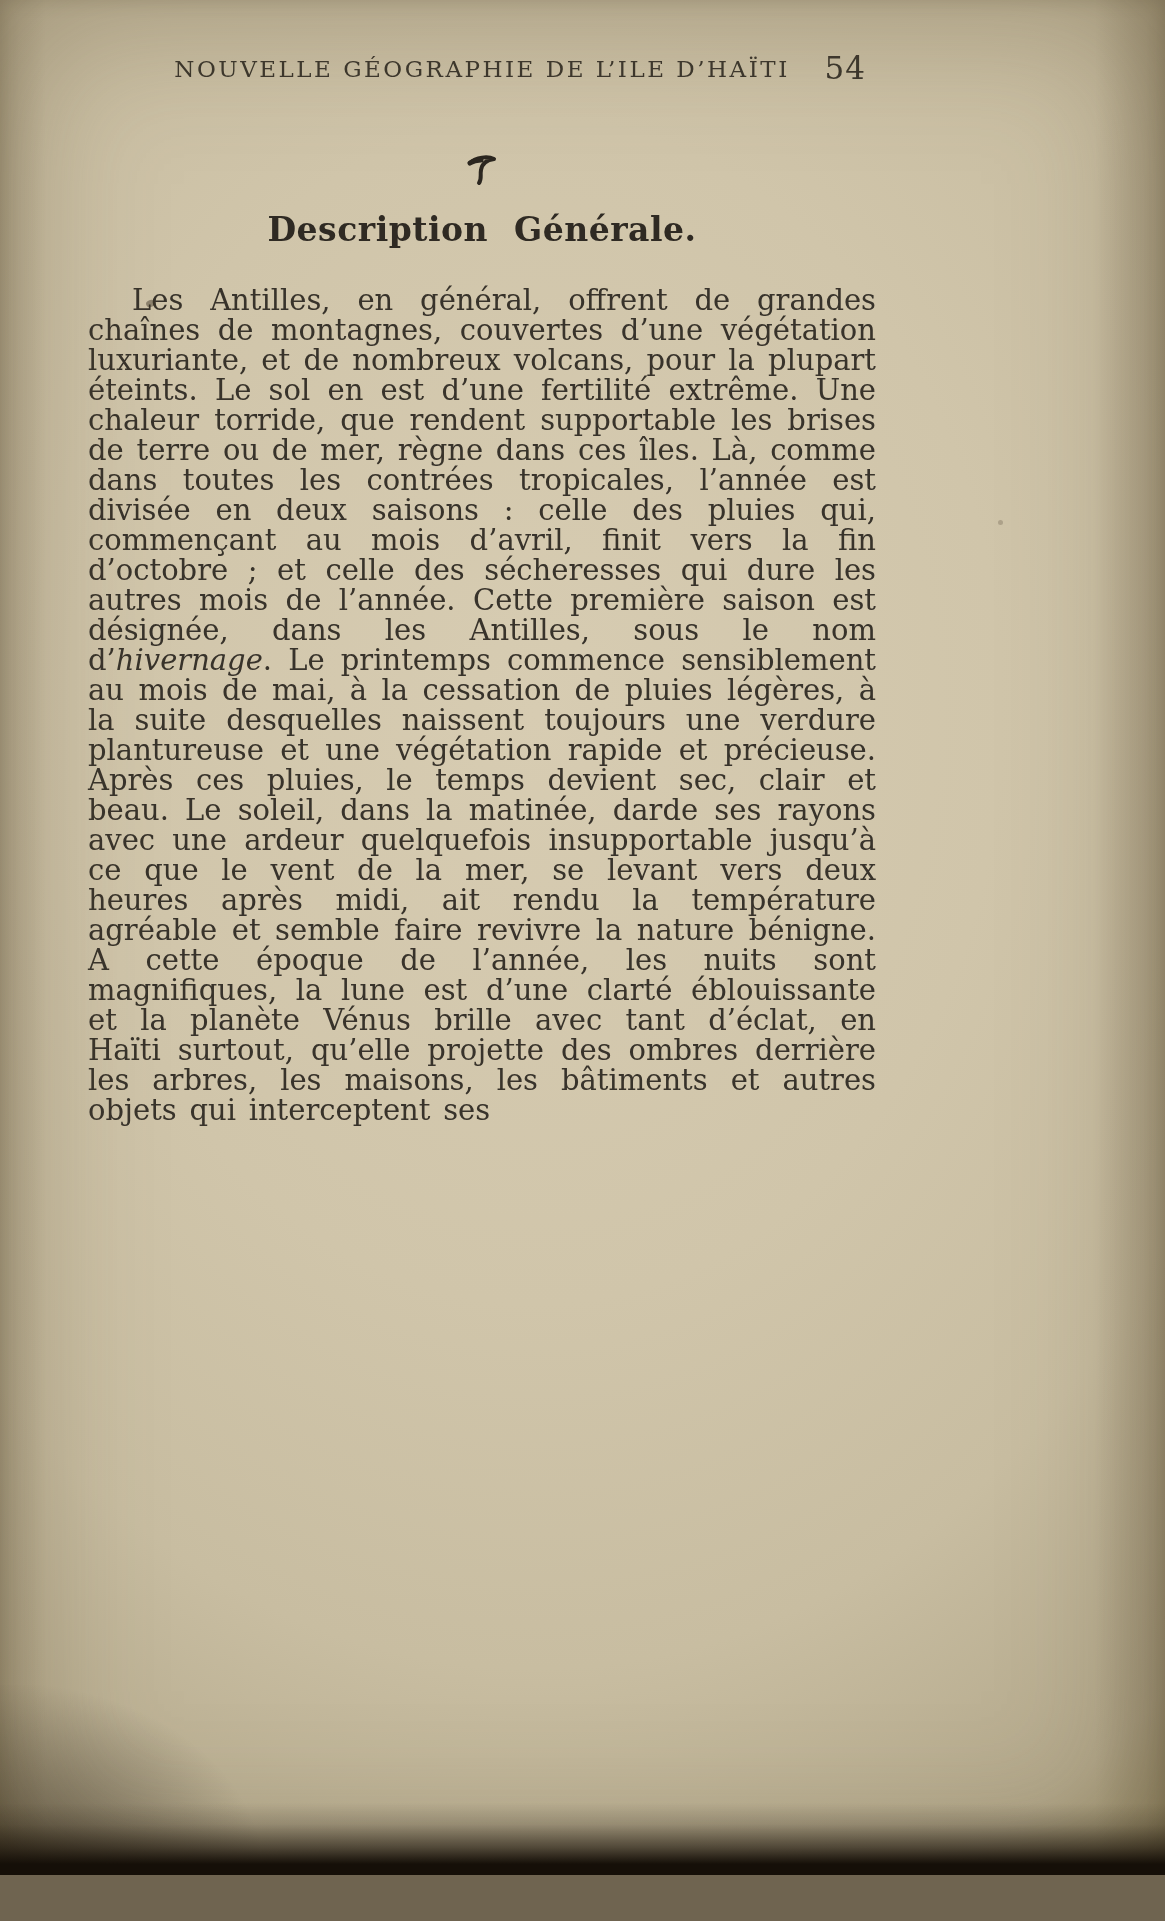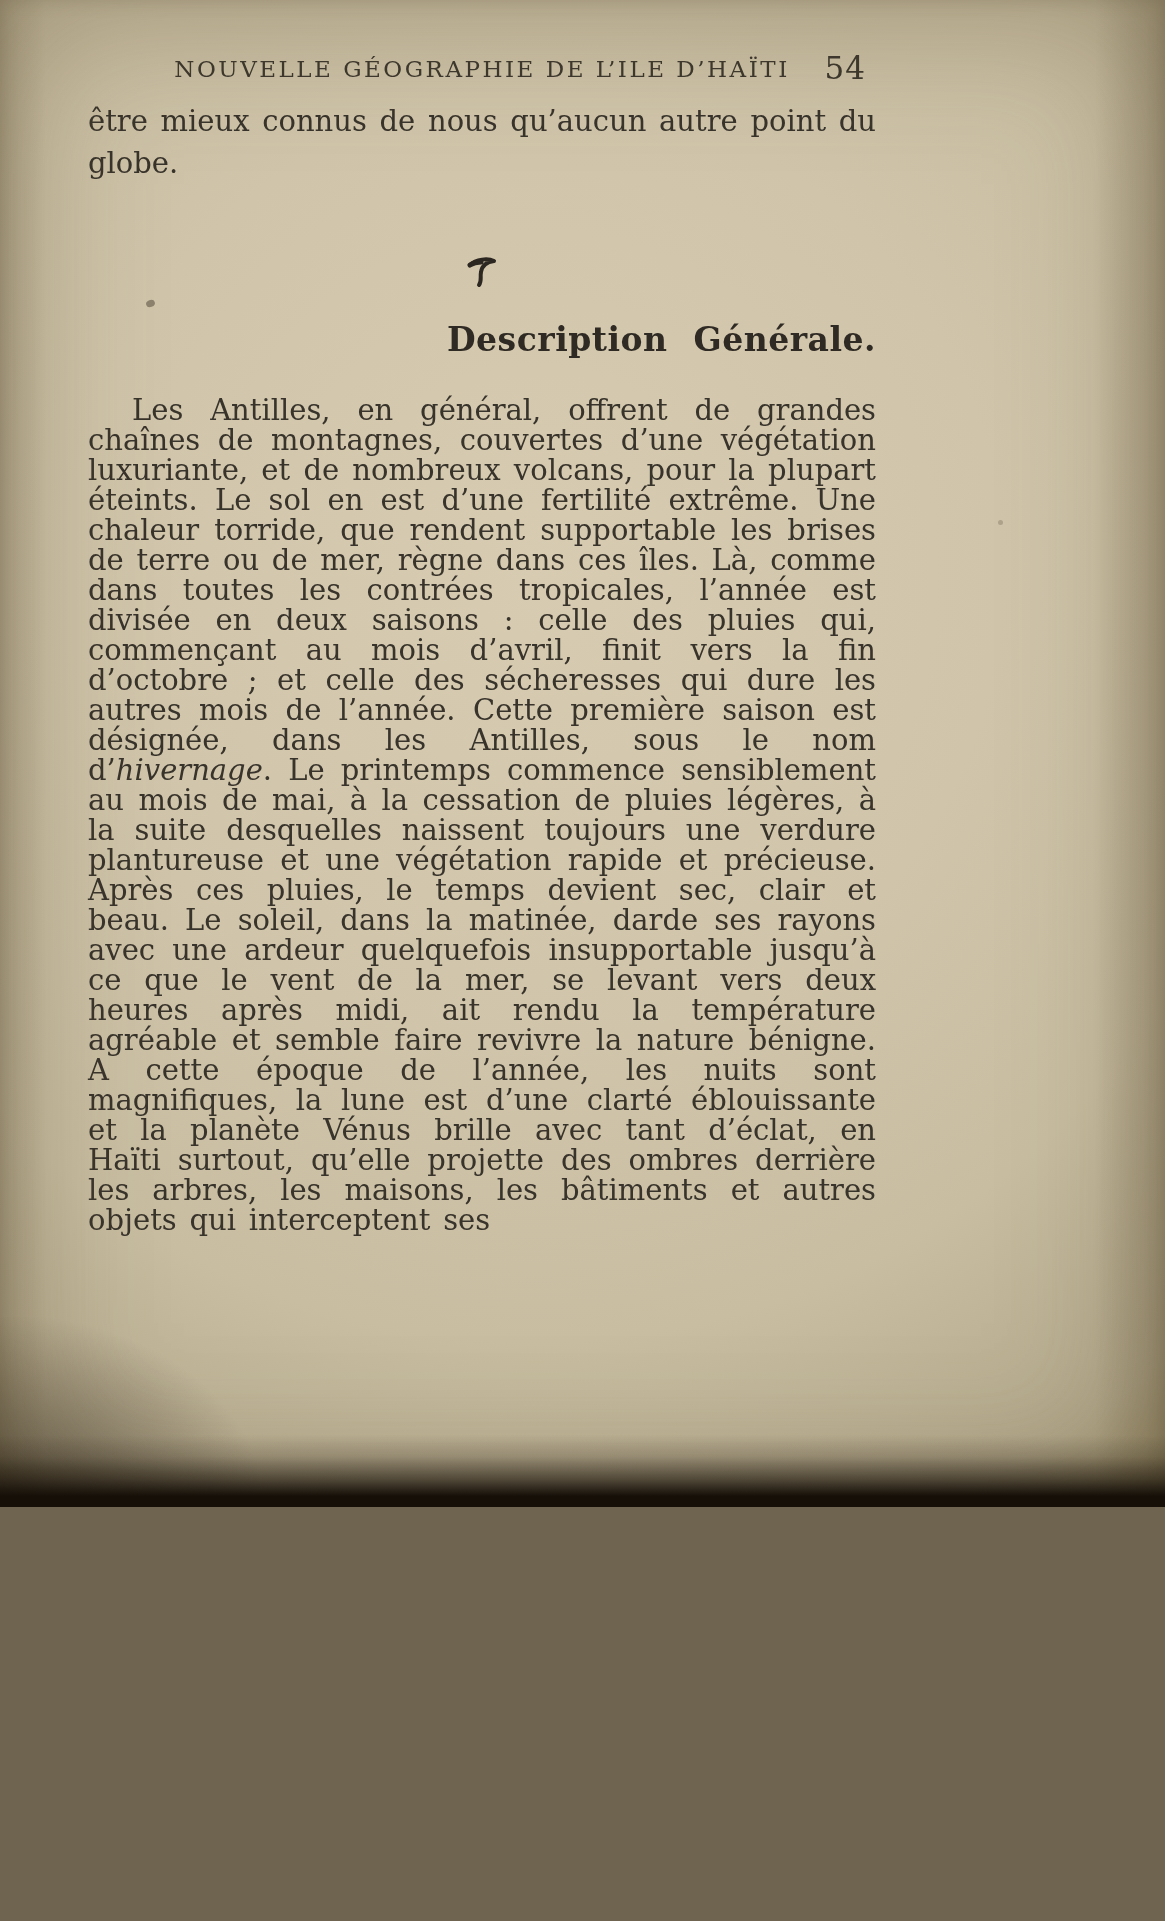--- a/index.html
+++ b/index.html
@@ -3,21 +3,21 @@
 <meta charset="utf-8">
 <style>
   html, body {
     margin: 0;
     padding: 0;
     background: #6f6450;
   }
   .page {
     position: relative;
     width: 1165px;
-    height: 1507px;
+    height: 1875px;
     overflow: hidden;
     background: radial-gradient(ellipse 95% 75% at 46% 38%,
       #d7ccb2 0%, #d0c5aa 42%, #c8bda1 68%, #b4a98c 90%, #a1966f 100%);
     font-family: "DejaVu Serif", "Liberation Serif", serif;
     color: #38332b;
   }
   .vignette {
     position: absolute; inset: 0; pointer-events: none; z-index: 3;
     box-shadow: inset 0 0 130px 28px rgba(96,82,55,0.35),
                 inset 0 0 18px rgba(70,58,35,0.22);
@@ -75,22 +75,22 @@
     text-align: justify;
     word-spacing: 3px;
   }
   .ornament {
     margin-top: 72px;
     height: 36px;
     text-align: center;
   }
   .ornament svg { display: inline-block; }
   .section-heading {
-    margin: 28px 0 0 0;
-    text-align: right;
+    margin: 20px 0 0 0;
+    text-align: center;
     font-size: 33px;
     font-weight: bold;
     letter-spacing: 0.5px;
     word-spacing: 14px;
     color: #2f2a23;
   }
   .body-text {
     margin: 36px 0 0 0;
     font-size: 29px;
     line-height: 30px;
@@ -105,21 +105,20 @@
 
 <div class="page">
 
   <div class="content">
 
     <header class="running-head">
       <span class="head-title">NOUVELLE GÉOGRAPHIE DE L’ILE D’HAÏTI</span>
       <span class="folio">54</span>
     </header>
 
-    <p class="continuation">être mieux connus de nous qu’aucun autre point du globe.</p>
 
     <div class="ornament">
       <svg width="30" height="32" viewBox="0 0 30 32" aria-hidden="true">
         <path d="M3 9 C9 3, 21 2, 27 5 C19 6, 15 10, 14 16 C13 21, 15 25, 12 29" fill="none" stroke="#2c2720" stroke-width="4" stroke-linecap="round" stroke-linejoin="round"></path>
         <path d="M3 9 C6 7, 10 6, 14 6" fill="none" stroke="#2c2720" stroke-width="5" stroke-linecap="round"></path>
       </svg>
     </div>
 
     <h2 class="section-heading">Description Générale.</h2>
 

